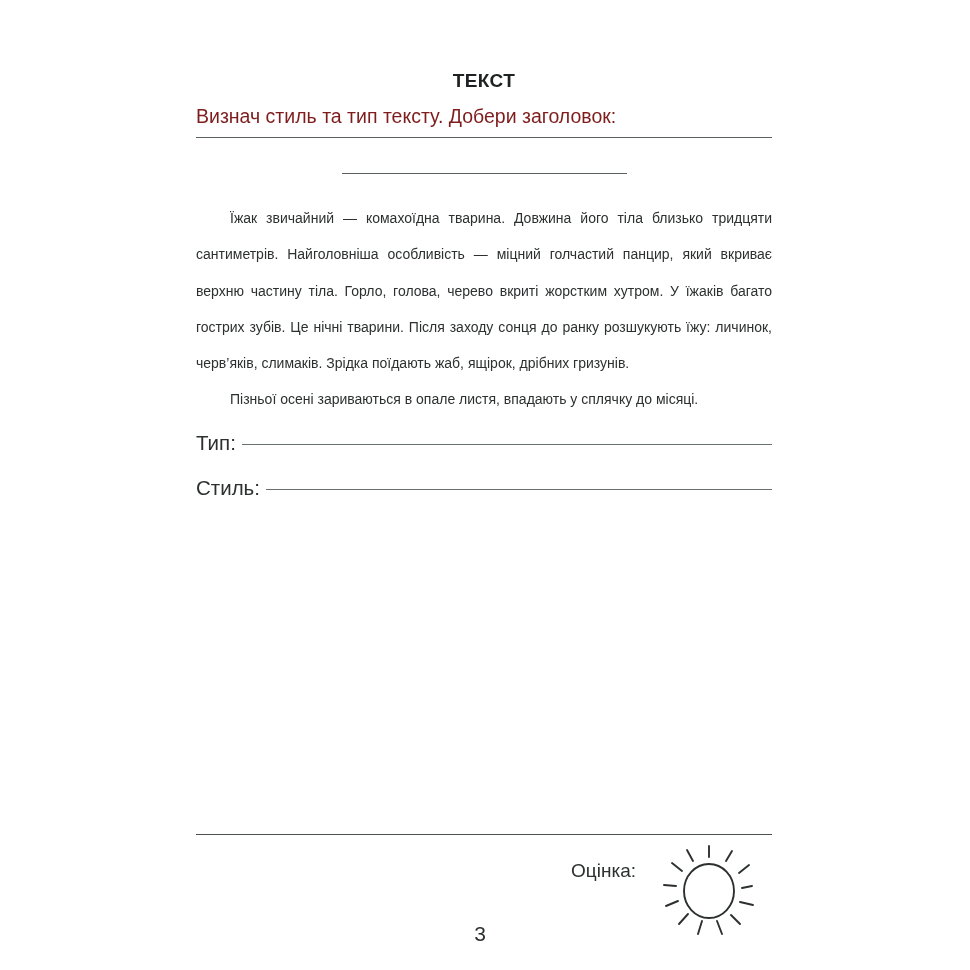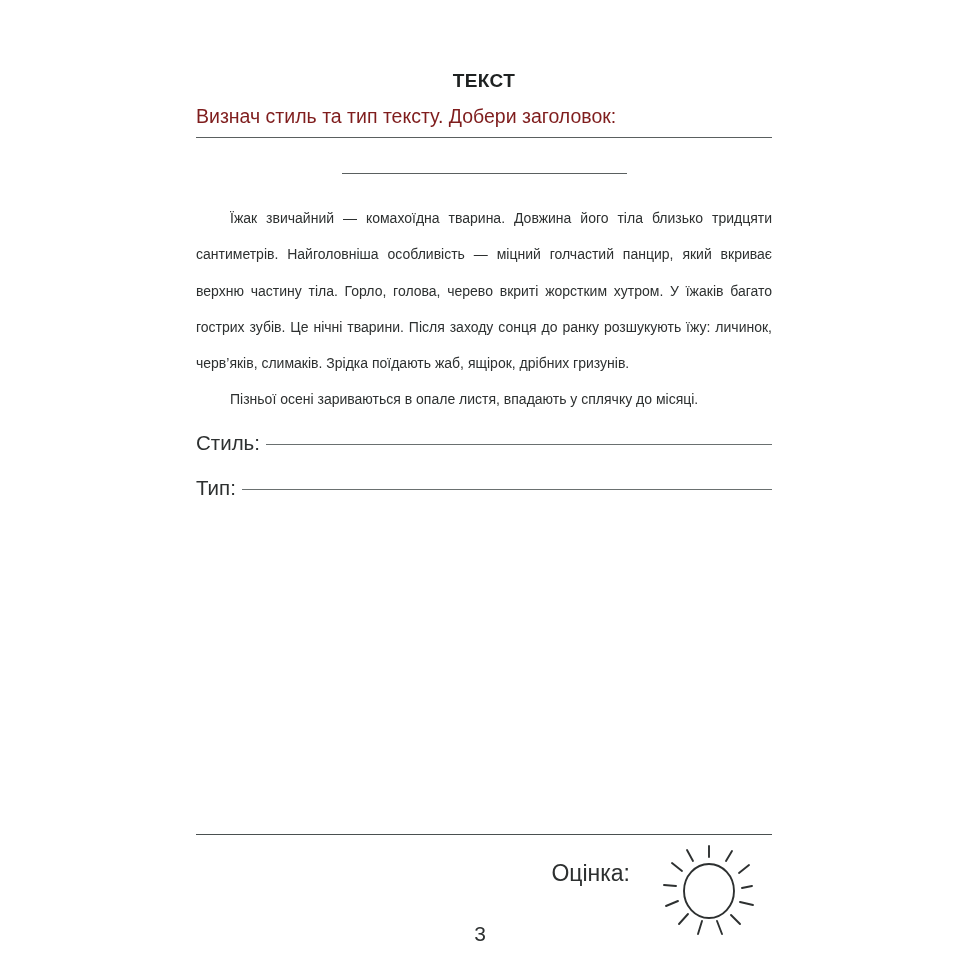--- a/index.html
+++ b/index.html
@@ -110,23 +110,23 @@
   }
   .grade-row {
     position: absolute;
     left: 196px;
     width: 576px;
     top: 848px;
     height: 90px;
   }
   .grade-label {
     position: absolute;
-    right: 142px;
+    right: 136px;
     top: 12px;
-    font-size: 23px;
+    font-size: 19px;
     line-height: 1.2;
     color: #2d3030;
     white-space: nowrap;
   }
   .sun-icon {
     position: absolute;
     right: 8px;
     top: -9px;
     width: 110px;
     height: 105px;
@@ -159,26 +159,26 @@
     <div class="rule-full"></div>
 
     <div class="rule-title"></div>
 
     <div class="body-text">
       <p class="para">Їжак звичайний — комахоїдна тварина. Довжина його тіла близько тридцяти сантиметрів. Найголовніша особливість — міцний голчастий панцир, який вкриває верхню частину тіла. Горло, голова, черево вкриті жорстким хутром. У їжаків багато гострих зубів. Це нічні тварини. Після заходу сонця до ранку розшукують їжу: личинок, черв’яків, слимаків. Зрідка поїдають жаб, ящірок, дрібних гризунів.</p>
       <p class="para">Пізньої осені зариваються в опале листя, впадають у сплячку до місяці.</p>
     </div>
 
     <div class="fill-row">
-      <span class="fill-label">Стиль:</span>
+      <span class="fill-label">Тип:</span>
       <span class="fill-line"></span>
     </div>
 
     <div class="fill-row">
-      <span class="fill-label">Тип:</span>
+      <span class="fill-label">Стиль:</span>
       <span class="fill-line"></span>
     </div>
 
   </div>
 
   <div class="footer-rule"></div>
 
   <div class="grade-row">
     <span class="grade-label">Оцінка:</span>
 

